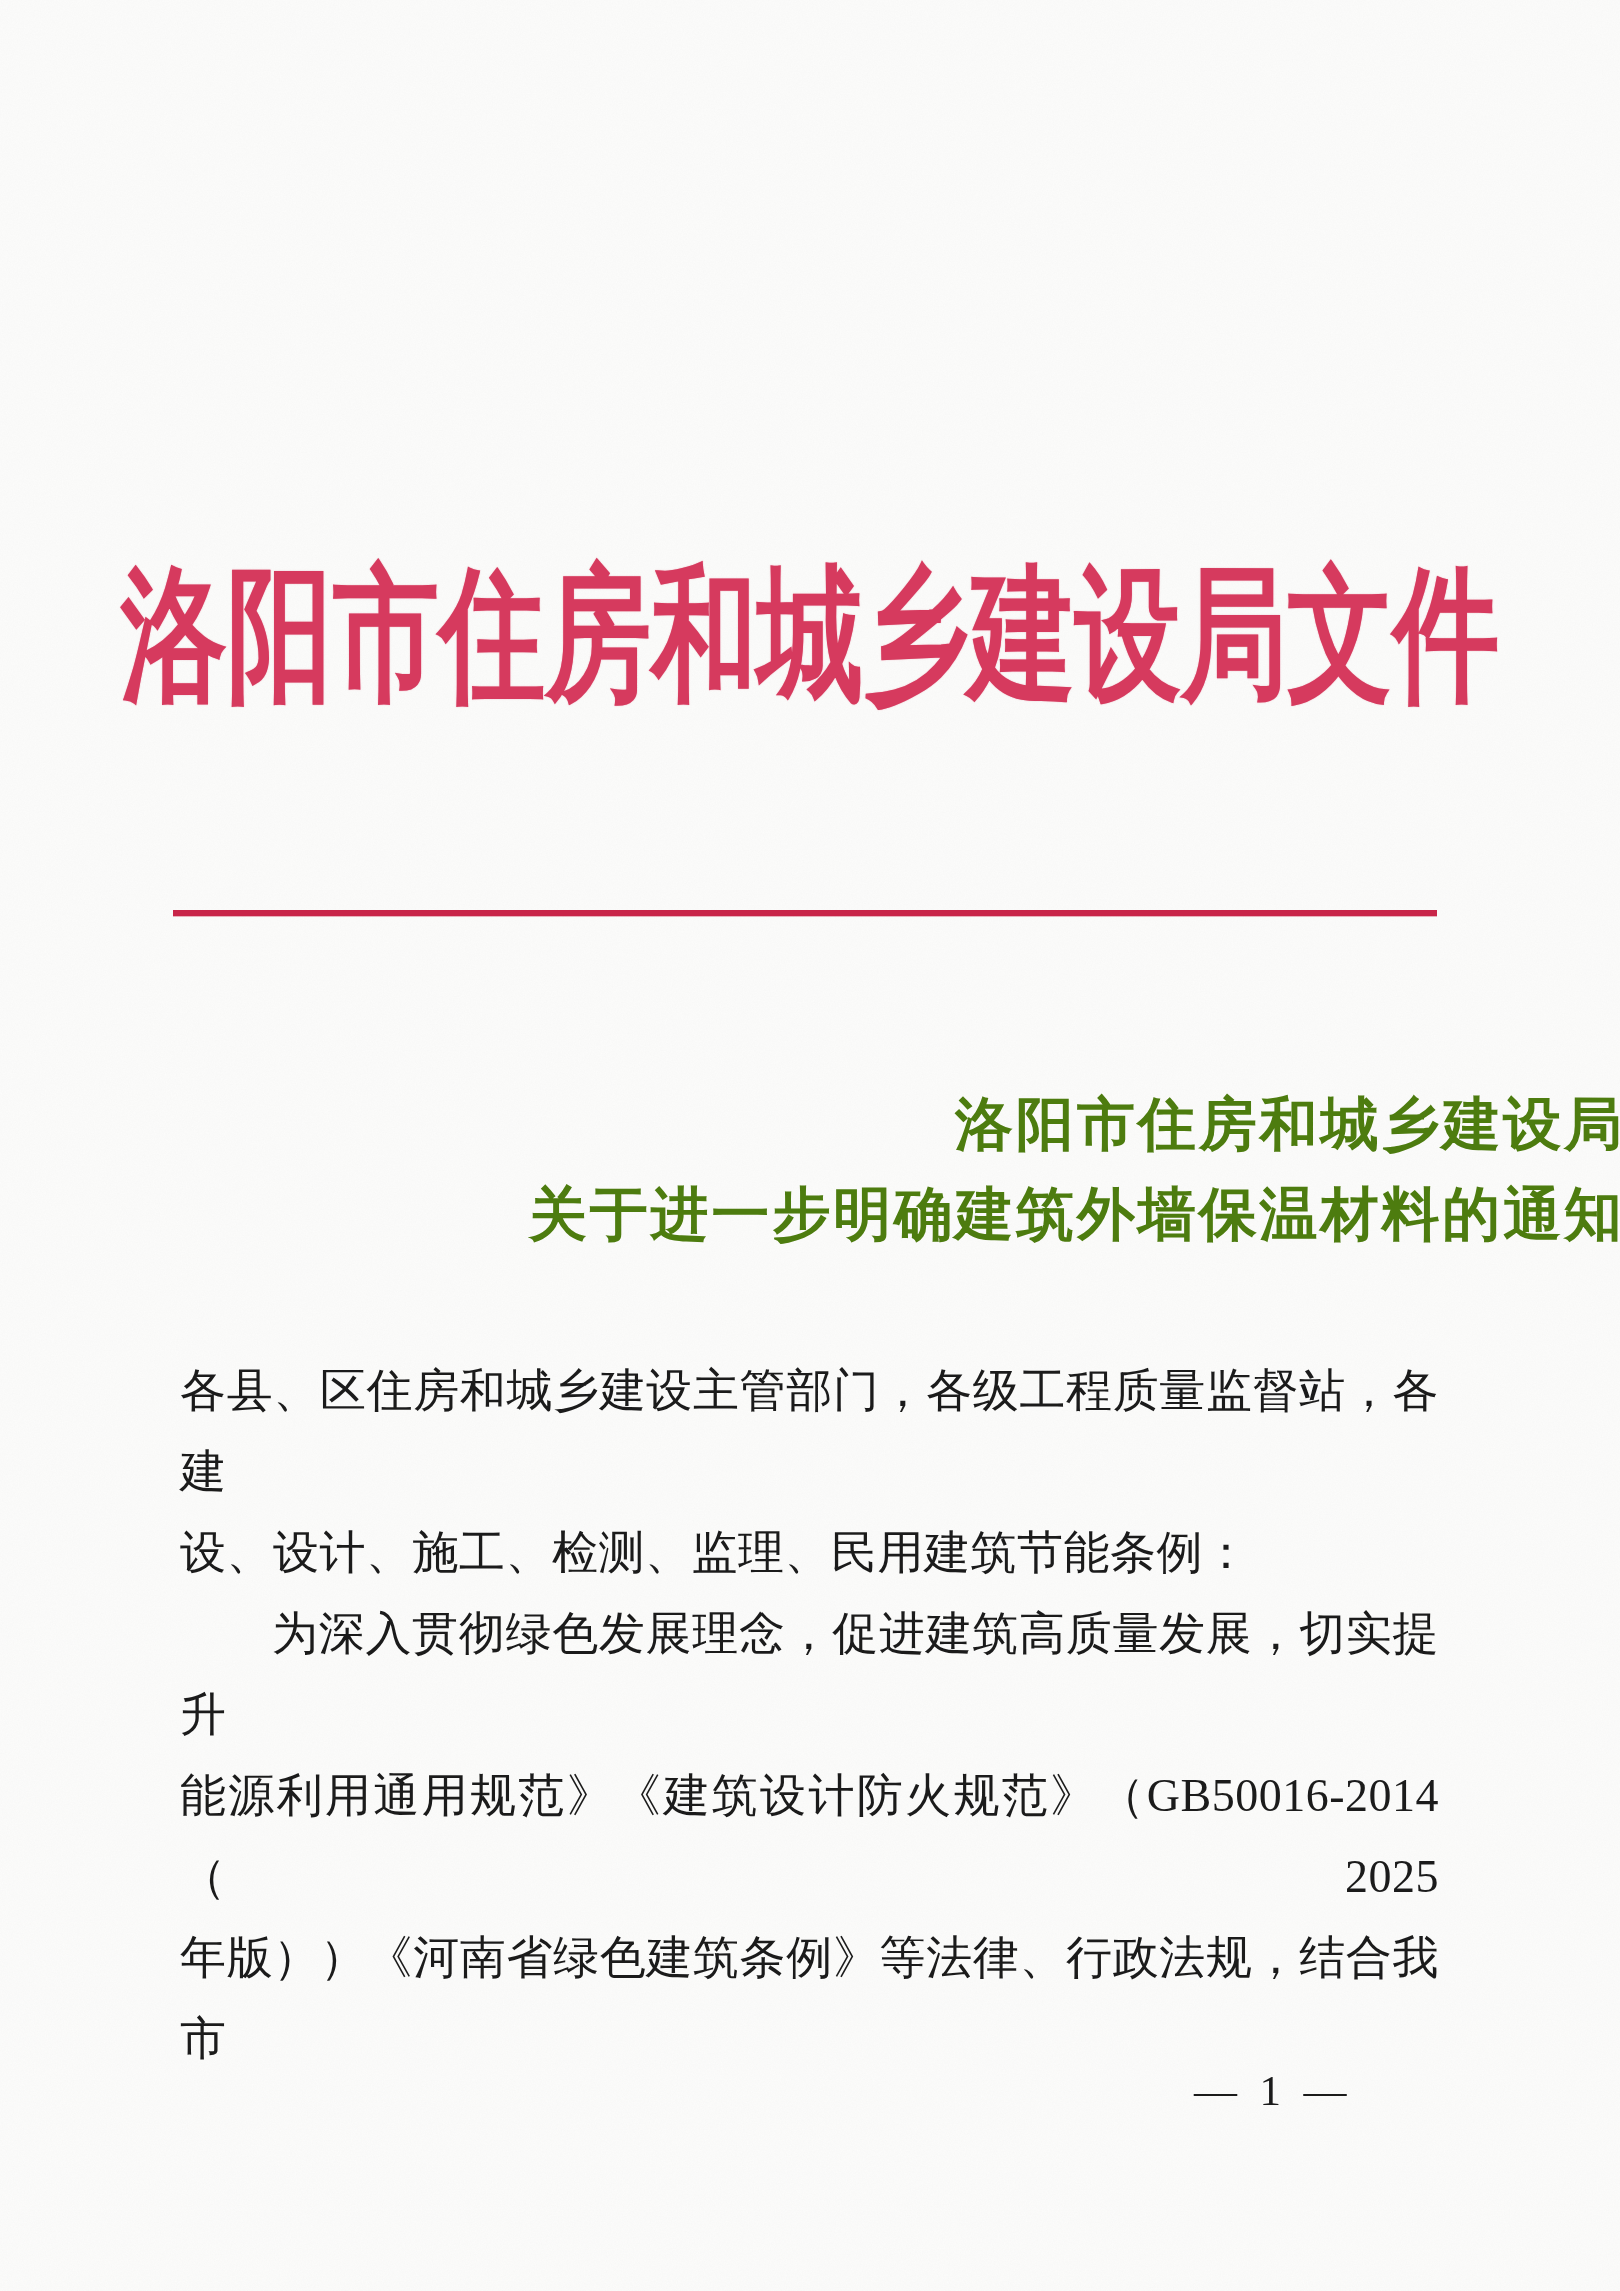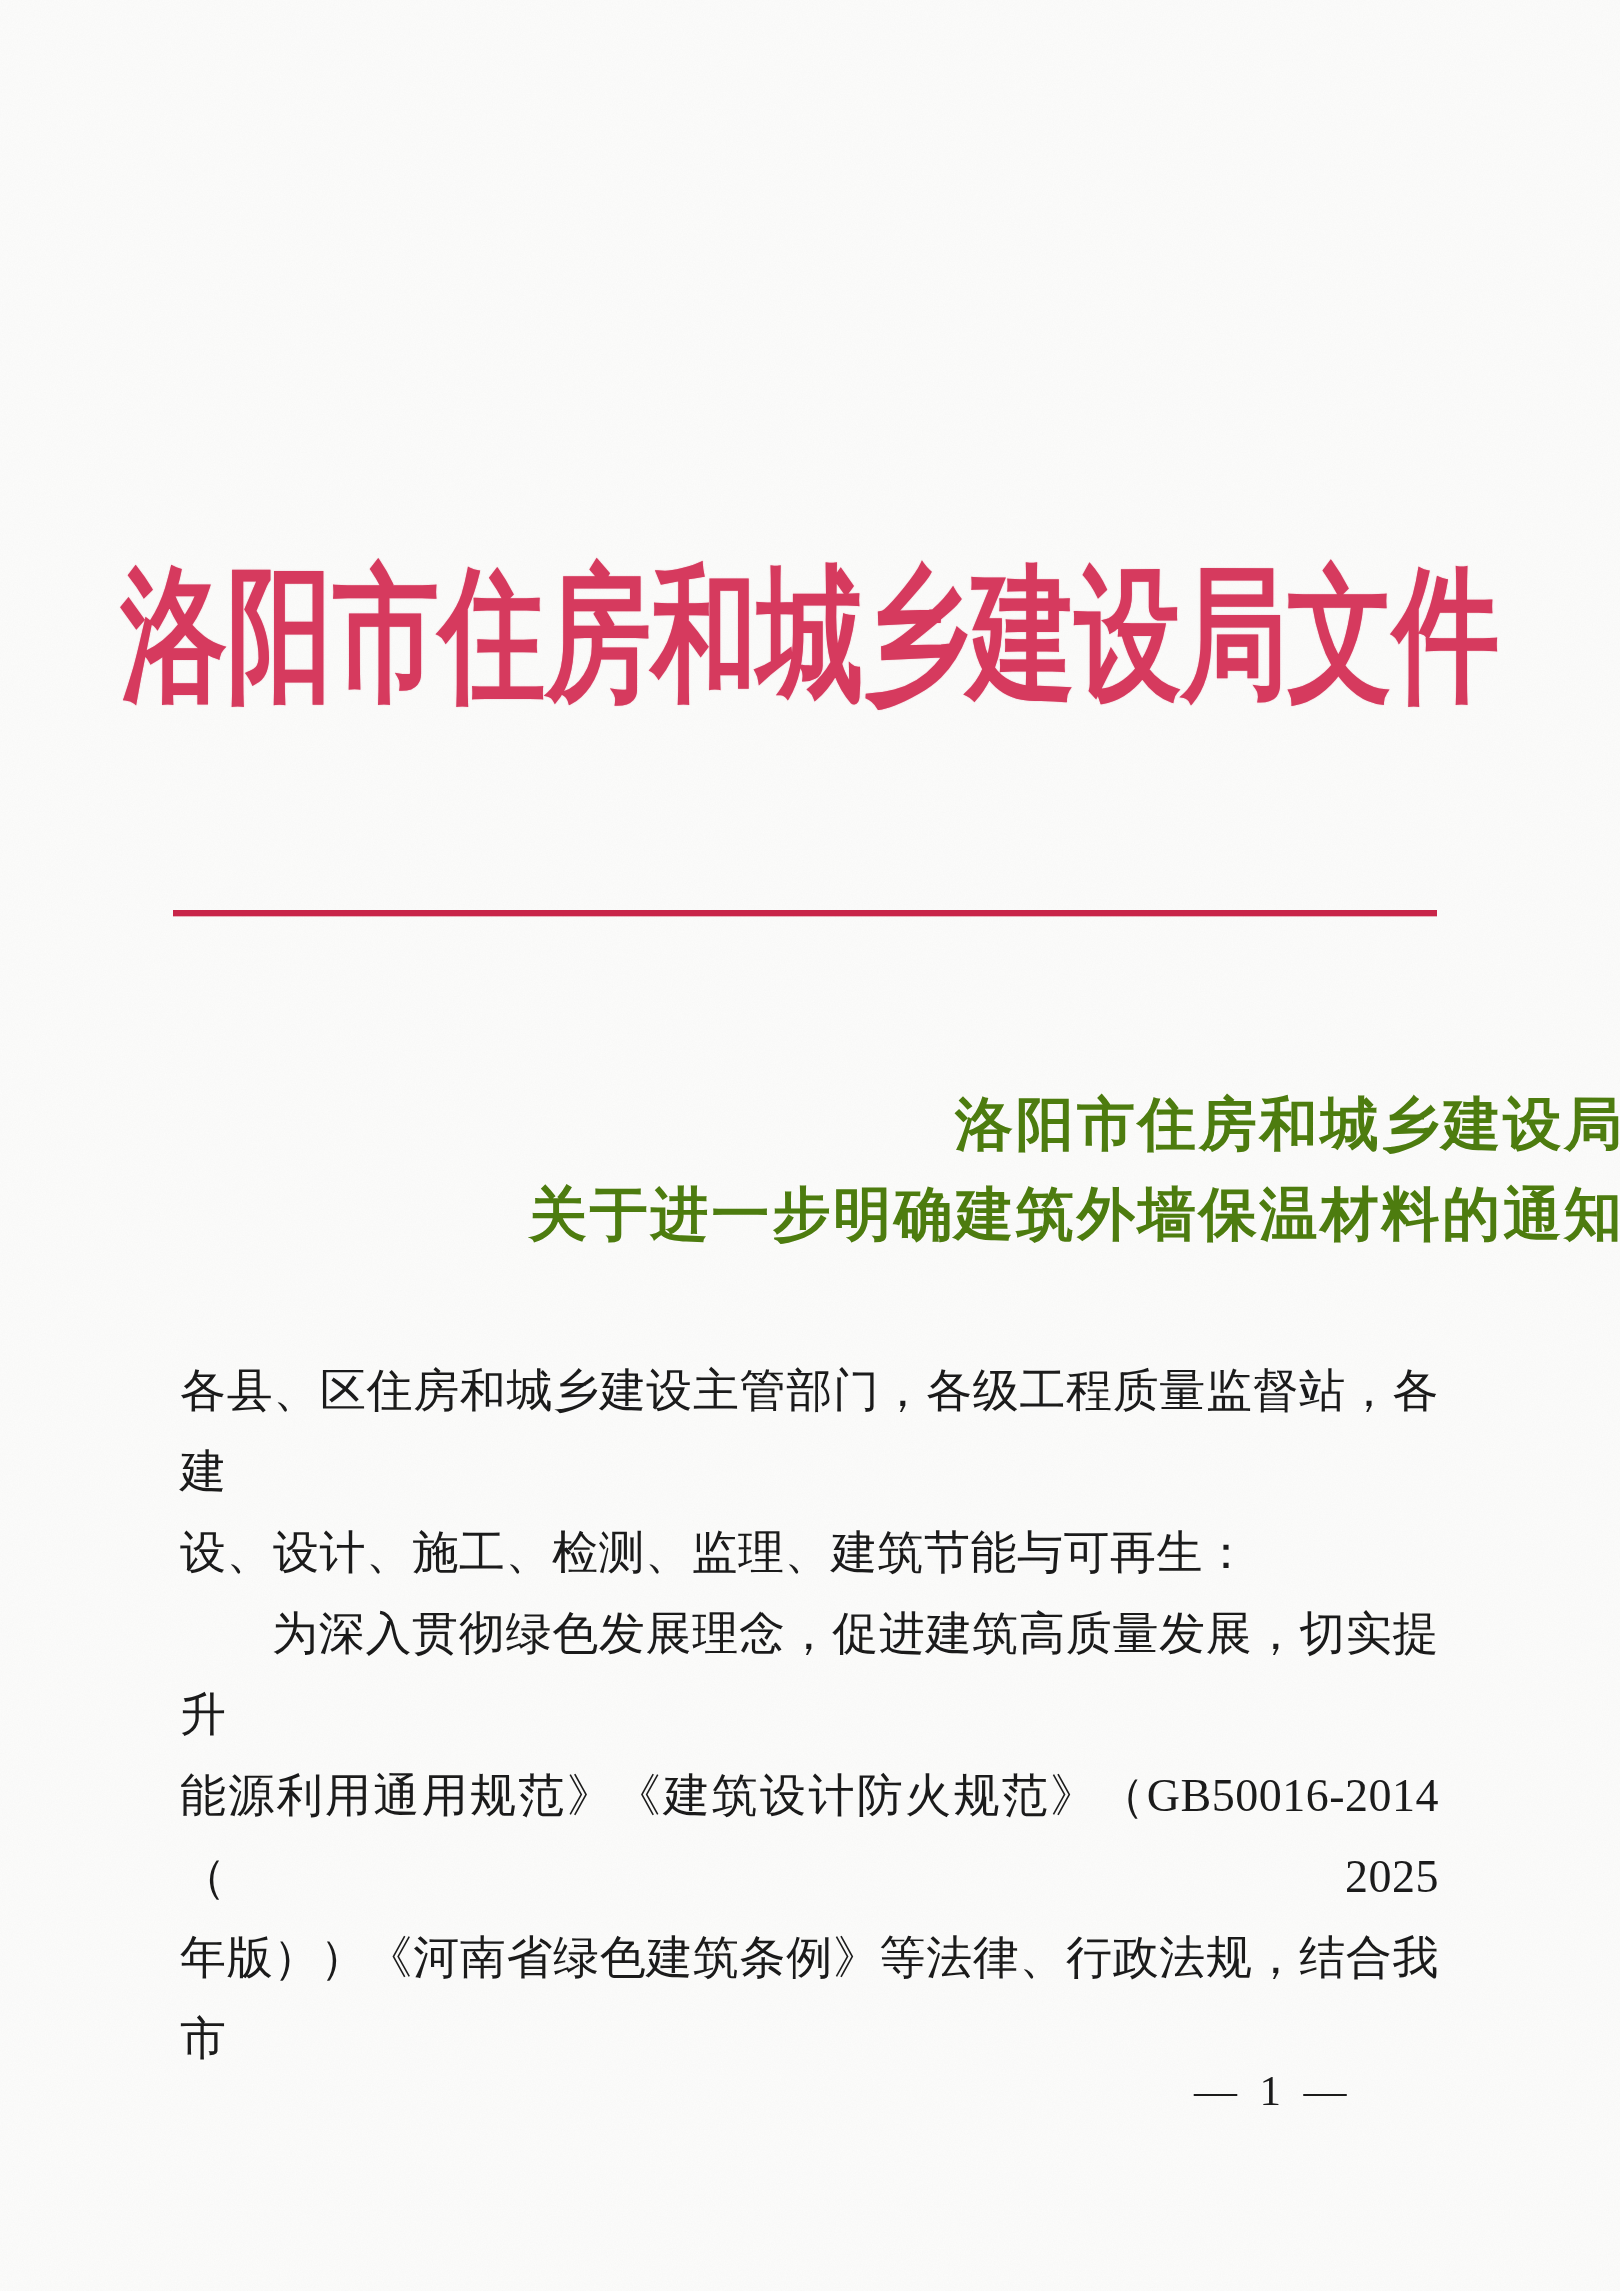--- a/index.html
+++ b/index.html
@@ -120,21 +120,21 @@
   <div class="letterhead">洛阳市住房和城乡建设局文件</div>
 
 
   <div class="red-rule"></div>
 
   <div class="doc-title line1">洛阳市住房和城乡建设局</div>
   <div class="doc-title line2">关于进一步明确建筑外墙保温材料的通知</div>
 
   <div class="body-block">
     <div class="body-line fill">各县、区住房和城乡建设主管部门，各级工程质量监督站，各建</div>
-    <div class="body-line">设、设计、施工、检测、监理、建筑节能与可再生：</div>
+    <div class="body-line">设、设计、施工、检测、监理、民用建筑节能条例：</div>
     <div class="body-line fill indent">为深入贯彻绿色发展理念，促进建筑高质量发展，切实提升</div>
     <div class="body-line fill">能源利用通用规范》《建筑设计防火规范》（GB50016-2014（2025</div>
     <div class="body-line fill">年版））《河南省绿色建筑条例》等法律、行政法规，结合我市</div>
 
   </div>
 
   <div class="page-number">— 1 —</div>
 
 </div>
 

